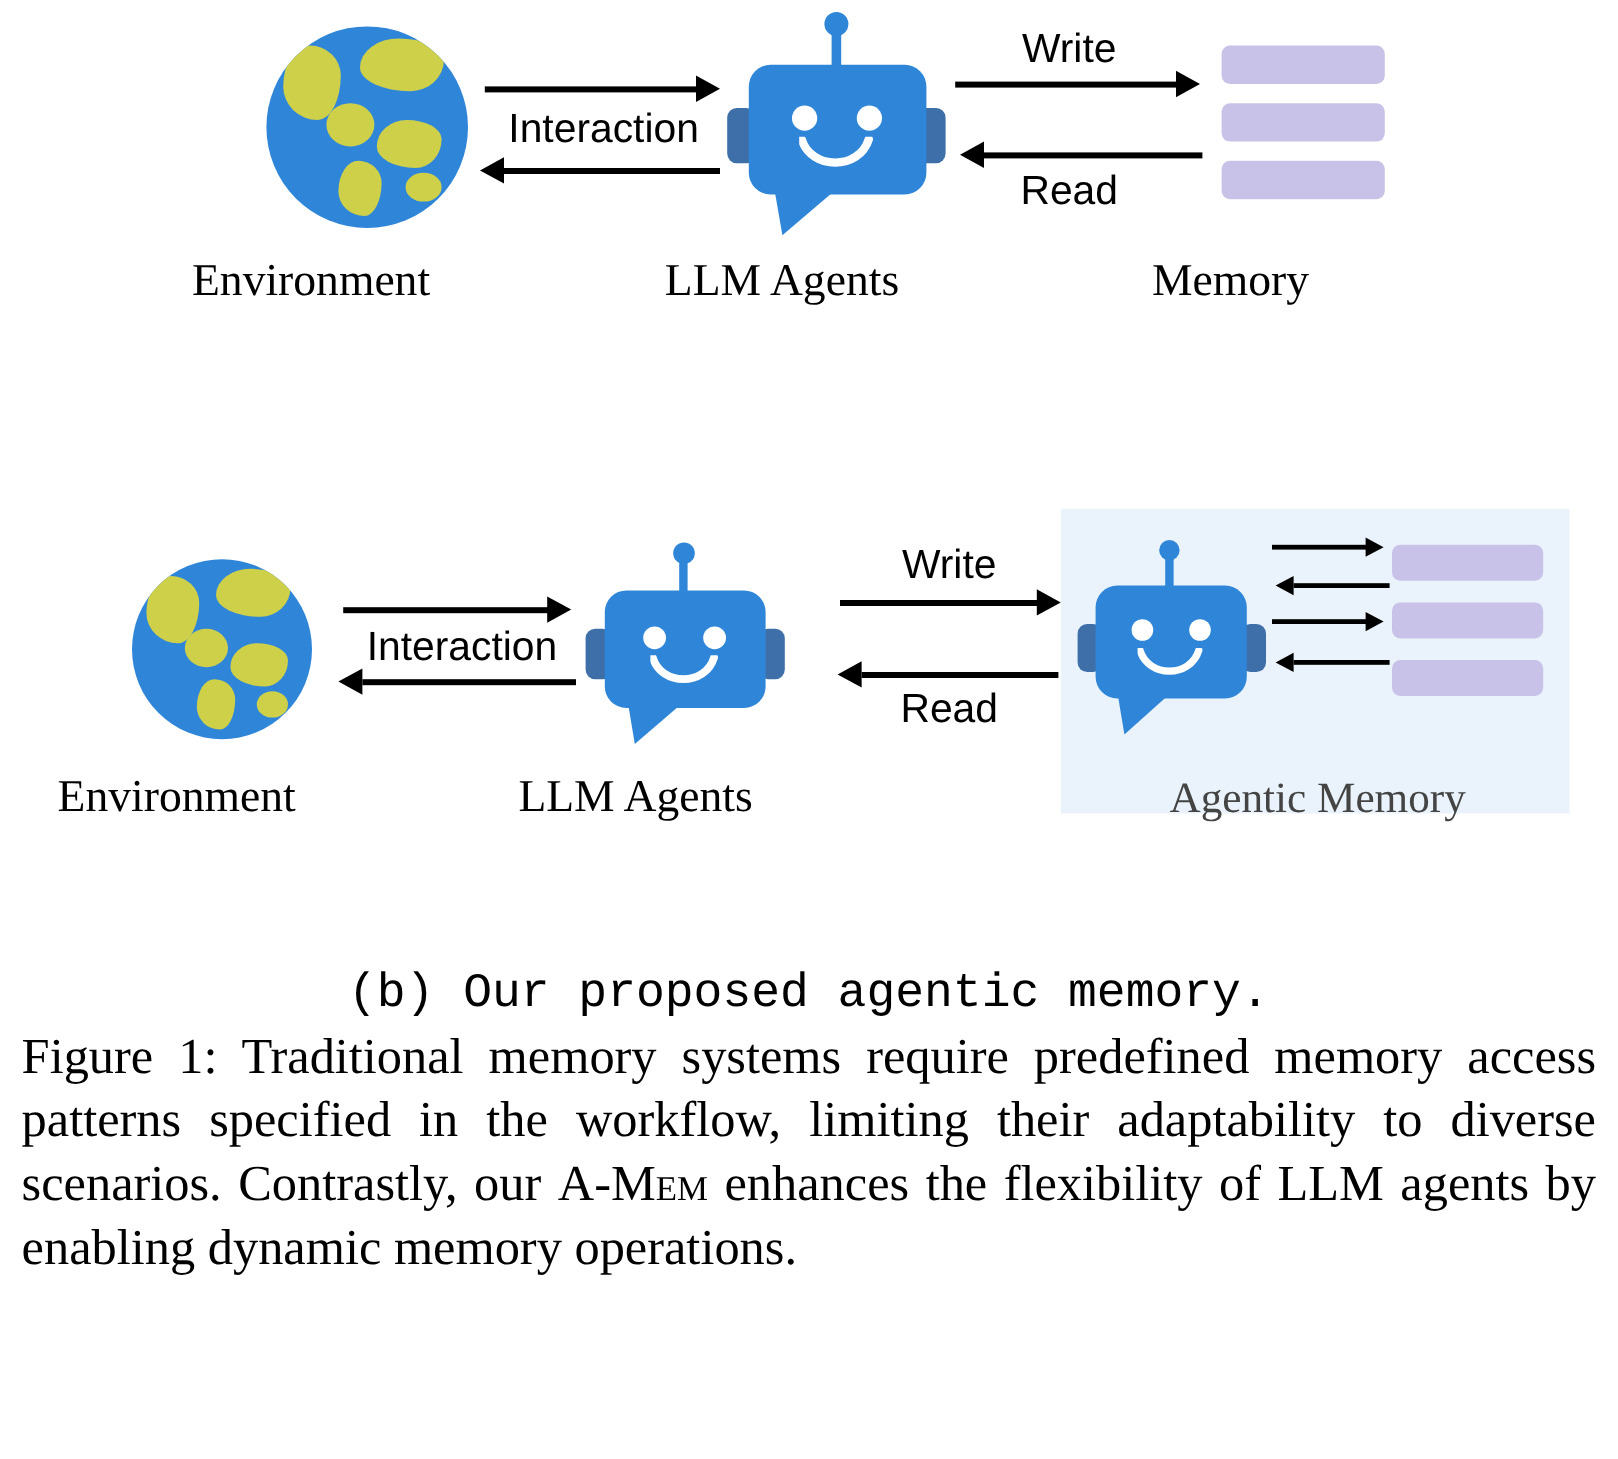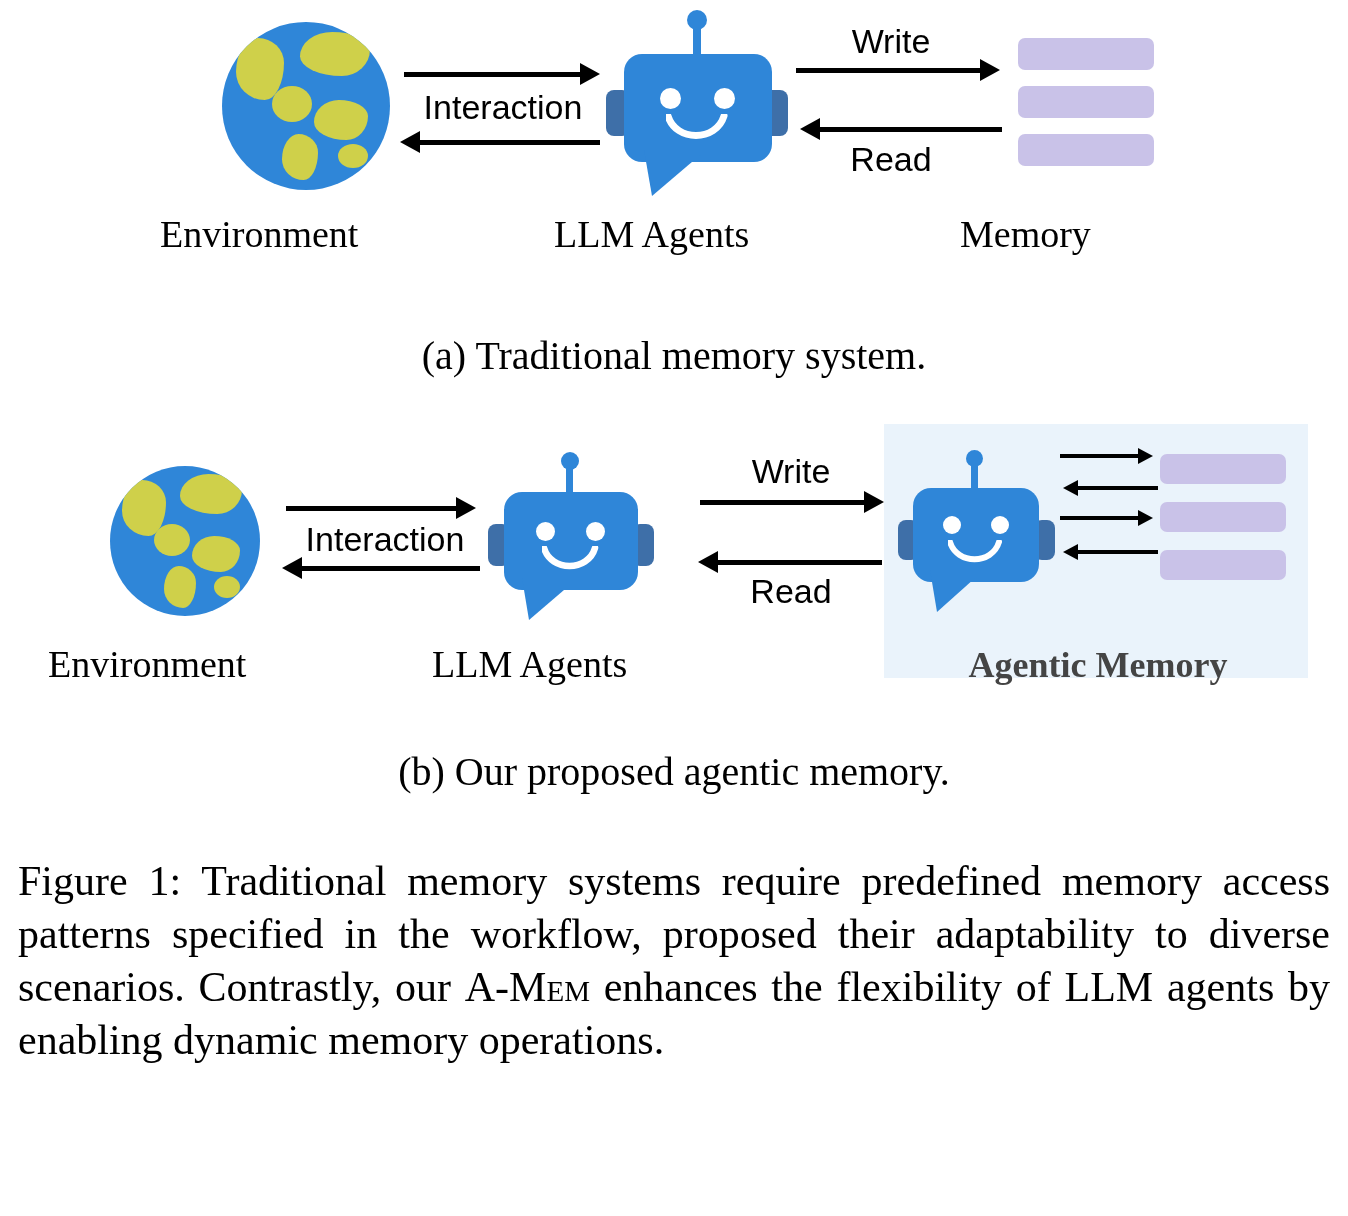--- a/index.html
+++ b/index.html
@@ -144,21 +144,20 @@
   .agentic-box {
     position: absolute;
     background: #eaf3fb;
   }
   .agentic-label {
     position: absolute;
     font-family: "Liberation Serif", serif;
     font-size: 36px;
     color: #444444;
     white-space: nowrap;
-    font-weight: bold;
   }
 
   .subcaption {
     position: absolute;
     width: 100%;
     text-align: center;
     font-family: "Liberation Serif", serif;
     font-size: 40px;
     color: #000000;
   }
@@ -237,21 +236,20 @@
       <div class="arrow-line" style="left:820px; top:127px; width:182px;"></div>
       <div class="arrow-head-left" style="left:800px; top:118px;"></div>
     </div>
     <div class="arrow-label" style="left:806px; top:140px; width:170px;">Read</div>
 
     <div class="node-label" style="left:160px; top:212px; width:296px;">Environment</div>
     <div class="node-label" style="left:554px; top:212px; width:300px;">LLM Agents</div>
     <div class="node-label" style="left:960px; top:212px; width:252px;">Memory</div>
   </div>
 
-  <div class="subcaption" style="top:332px;">(a)  Traditional memory system.</div>
 
   <div class="panel-b">
 
     <div class="agentic-box" style="left:884px; top:14px; width:424px; height:254px;"></div>
 
     <div class="globe" style="left:110px; top:56px; width:150px; height:150px;">
       <div class="land" style="left:12px; top:14px; width:44px; height:56px;"></div>
       <div class="land" style="left:70px; top:8px; width:62px; height:40px;"></div>
       <div class="land" style="left:44px; top:58px; width:36px; height:32px; border-radius:50%;"></div>
       <div class="land" style="left:82px; top:70px; width:48px; height:36px;"></div>
@@ -335,19 +333,19 @@
       <div class="arrow-line" style="left:718px; top:150px; width:164px;"></div>
       <div class="arrow-head-left" style="left:698px; top:141px;"></div>
     </div>
     <div class="arrow-label" style="left:708px; top:162px; width:166px;">Read</div>
 
     <div class="node-label" style="left:48px; top:232px; width:284px;">Environment</div>
     <div class="node-label" style="left:432px; top:232px; width:288px;">LLM Agents</div>
     <div class="agentic-label" style="left:918px; top:234px; width:360px; text-align:center;">Agentic Memory</div>
   </div>
 
-  <div class="subcaption" style="top:748px;">(b)  Our proposed agentic memory.</div>
+  <div class="subcaption" style="top:806px;font-family:Liberation Mono, monospace;">(b)  Our proposed agentic memory.</div>
 
   <div class="caption">
-    <span>Figure 1: Traditional memory systems require predefined memory access patterns specified in the workflow, proposed their adaptability to diverse scenarios. Contrastly, our </span><span class="smallcaps">A-Mem</span><span> enhances the flexibility of LLM agents by enabling dynamic memory operations.</span>
+    <span>Figure 1: Traditional memory systems require predefined memory access patterns specified in the workflow, limiting their adaptability to diverse scenarios. Contrastly, our </span><span class="smallcaps">A-Mem</span><span> enhances the flexibility of LLM agents by enabling dynamic memory operations.</span>
   </div>
 
 </div>
 
 </body></html>

